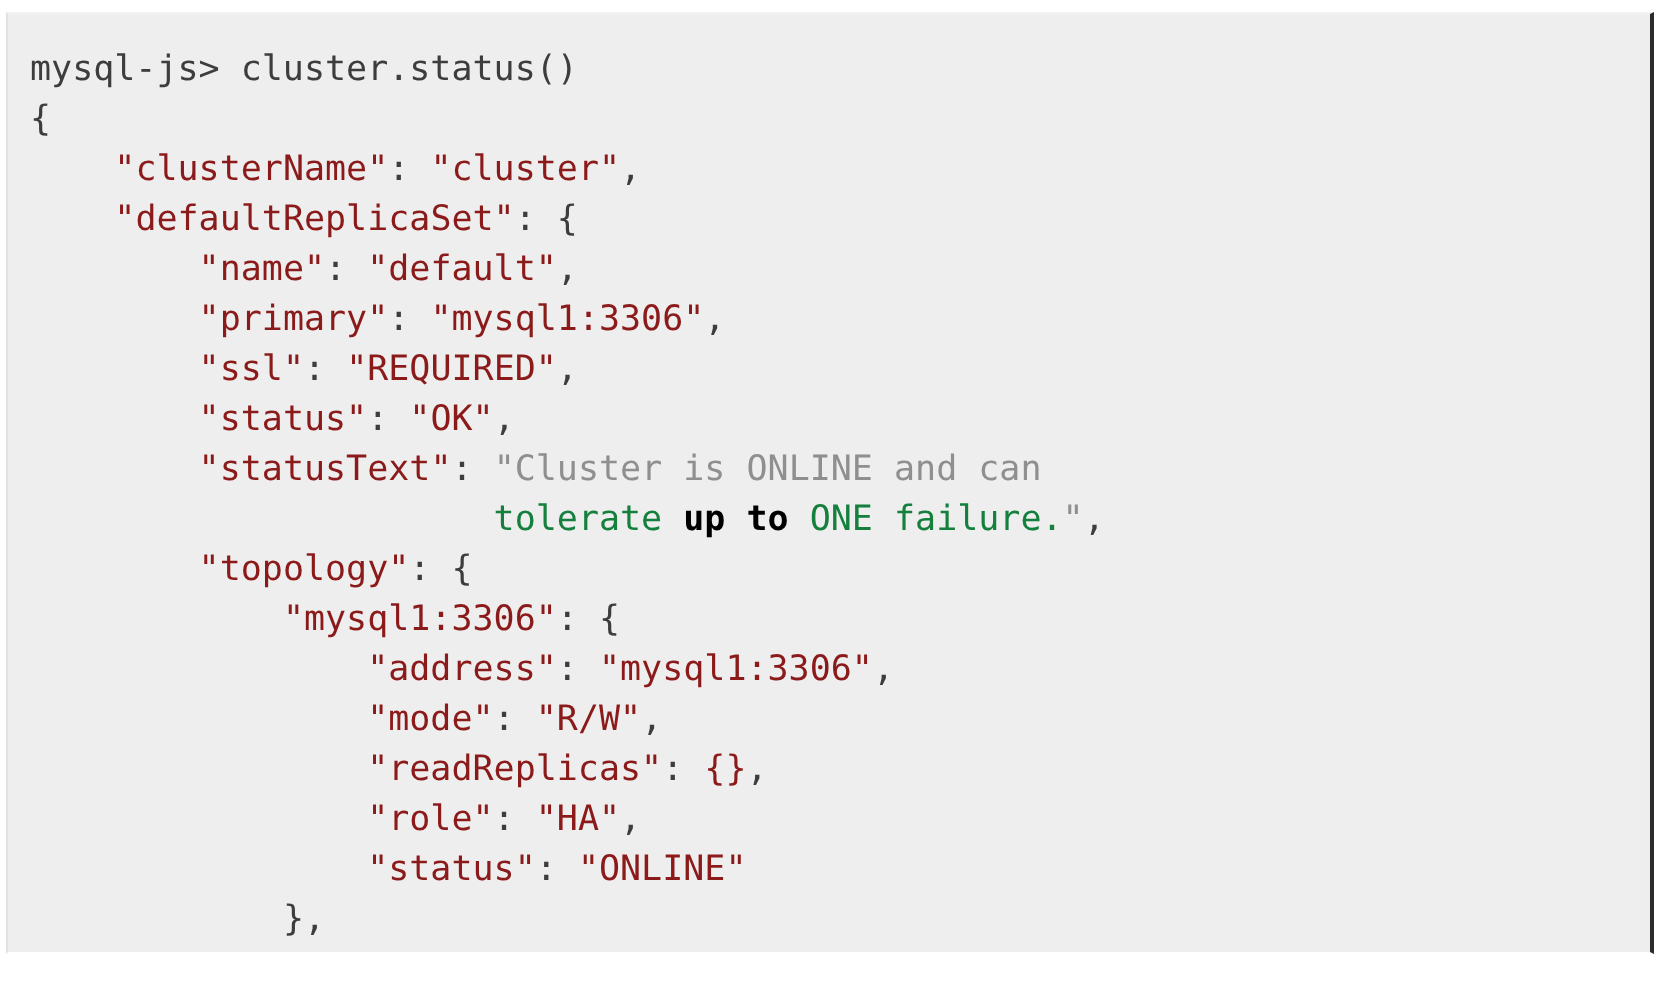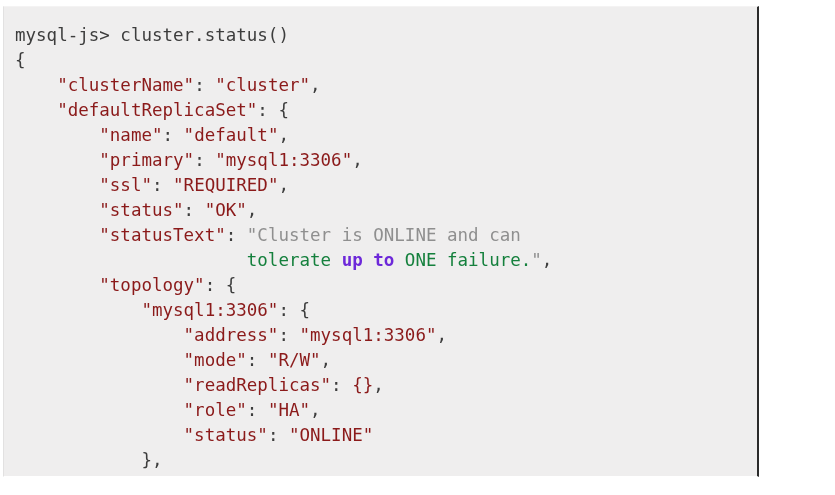--- a/index.html
+++ b/index.html
@@ -13,21 +13,21 @@
     height: 495px;
     overflow: hidden;
     font-family: "DejaVu Sans Mono", "Liberation Mono", monospace;
   }
 
   
   #console-block {
     position: absolute;
     left: 3px;
     top: 6px;
-    width: 756px;
+    width: 824px;
     height: 471px;
     background: #efeeee;
     border-left: 1px solid #e2e1e1;
     border-top: 1px solid #f4f3f3;
     border-right: 2px solid #2b2b2b;
     border-bottom: 1px solid #ffffff;
     box-sizing: border-box;
     overflow: hidden;
   }
 
@@ -48,21 +48,21 @@
 
   
   .prompt   { color: #3d3d3d; }
   .plain    { color: #3d3d3d; }
   .punct    { color: #3d3d3d; }
   .brace    { color: #3d3d3d; }
   .str      { color: #8b1a1a; }
   .key      { color: #8b1a1a; }
   .txt-light{ color: #8f8f8f; }
   .txt-dark { color: #15803d; }
-  .txt-bold { color: #6d28d9; font-weight: bold; text-align: center; }
+  .txt-bold { color: #000000; font-weight: bold; text-align: center; }
   .quote-g  { color: #8f8f8f; }
 </style>
 </head>
 <body>
 
 <div id="console-block">
   <pre id="code"><span class="line"><span class="prompt">mysql-js&gt;</span><span class="plain"> cluster.status()</span></span><span class="line"><span class="brace">{</span></span><span class="line"><span class="plain">    </span><span class="key">"clusterName"</span><span class="punct">: </span><span class="str">"cluster"</span><span class="punct">,</span></span><span class="line"><span class="plain">    </span><span class="key">"defaultReplicaSet"</span><span class="punct">: </span><span class="brace">{</span></span><span class="line"><span class="plain">        </span><span class="key">"name"</span><span class="punct">: </span><span class="str">"default"</span><span class="punct">,</span></span><span class="line"><span class="plain">        </span><span class="key">"primary"</span><span class="punct">: </span><span class="str">"mysql1:3306"</span><span class="punct">,</span></span><span class="line"><span class="plain">        </span><span class="key">"ssl"</span><span class="punct">: </span><span class="str">"REQUIRED"</span><span class="punct">,</span></span><span class="line"><span class="plain">        </span><span class="key">"status"</span><span class="punct">: </span><span class="str">"OK"</span><span class="punct">,</span></span><span class="line"><span class="plain">        </span><span class="key">"statusText"</span><span class="punct">: </span><span class="txt-light">"Cluster is ONLINE and can</span></span><span class="line"><span class="plain">                      </span><span class="txt-dark">tolerate </span><span class="txt-bold">up to</span><span class="txt-dark"> ONE failure.</span><span class="quote-g">"</span><span class="punct">,</span></span><span class="line"><span class="plain">        </span><span class="key">"topology"</span><span class="punct">: </span><span class="brace">{</span></span><span class="line"><span class="plain">            </span><span class="key">"mysql1:3306"</span><span class="punct">: </span><span class="brace">{</span></span><span class="line"><span class="plain">                </span><span class="key">"address"</span><span class="punct">: </span><span class="str">"mysql1:3306"</span><span class="punct">,</span></span><span class="line"><span class="plain">                </span><span class="key">"mode"</span><span class="punct">: </span><span class="str">"R/W"</span><span class="punct">,</span></span><span class="line"><span class="plain">                </span><span class="key">"readReplicas"</span><span class="punct">: </span><span class="str">{}</span><span class="punct">,</span></span><span class="line"><span class="plain">                </span><span class="key">"role"</span><span class="punct">: </span><span class="str">"HA"</span><span class="punct">,</span></span><span class="line"><span class="plain">                </span><span class="key">"status"</span><span class="punct">: </span><span class="str">"ONLINE"</span></span><span class="line"><span class="plain">            </span><span class="brace">},</span></span></pre>
 </div>
 
 </body></html>

